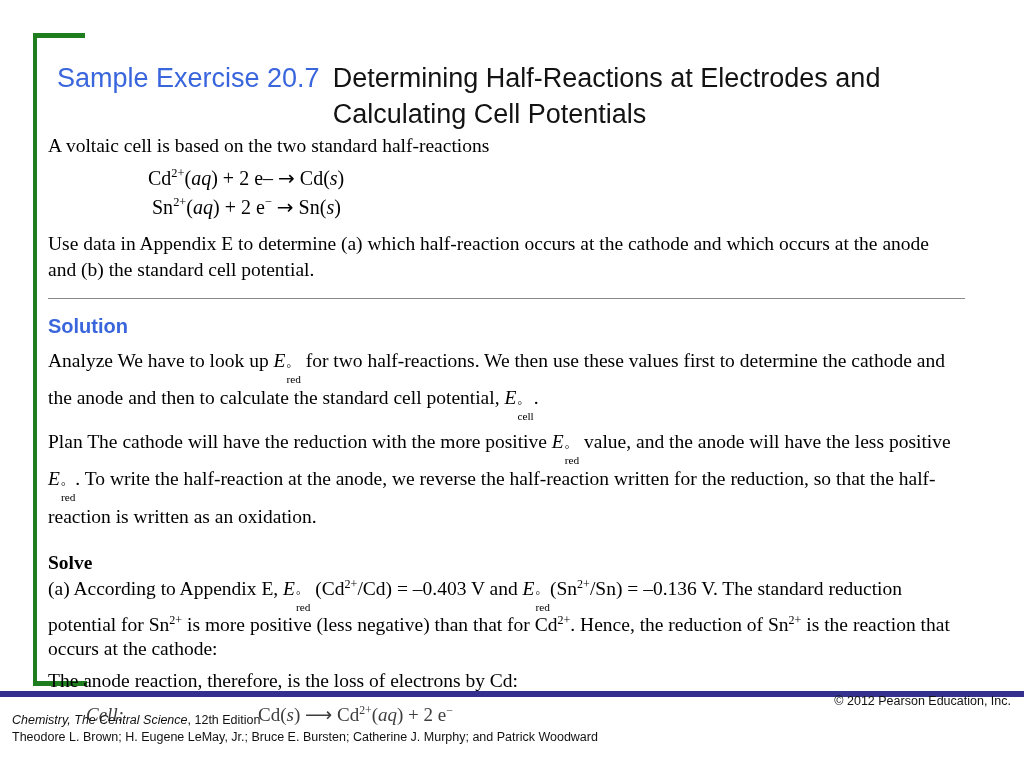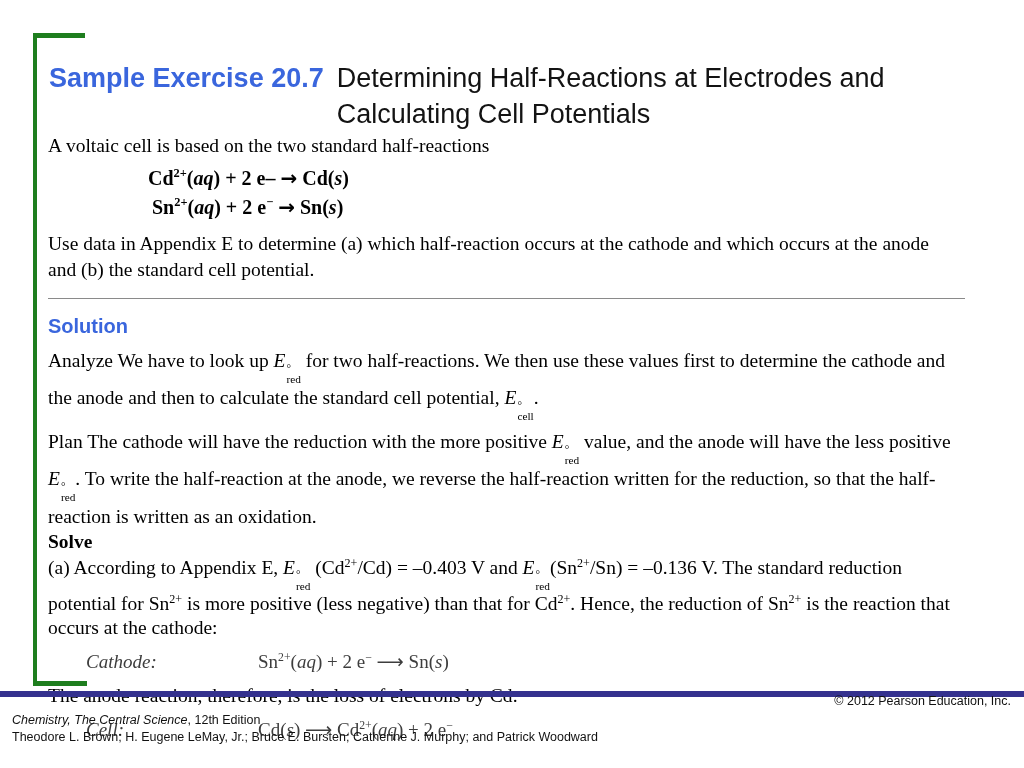--- a/index.html
+++ b/index.html
@@ -13,37 +13,37 @@
   .bracket-v   { position:absolute; left:33px; top:33px;  width:4px;  height:653px; background:var(--green); }
   .bracket-ht  { position:absolute; left:33px; top:33px;  width:52px; height:5px;   background:var(--green); }
   .bracket-hb  { position:absolute; left:33px; top:681px; width:54px; height:5px;   background:var(--green); }
 
   
   .title {
     position:absolute; left:49px; top:60px; display:flex; gap:13px;
     font-family:"Liberation Sans","DejaVu Sans",sans-serif;
     font-size:27px; line-height:36px;
   }
-  .title-label { color:var(--accent); font-weight:bold; white-space:nowrap; }
+  .title-label { color:var(--accent); font-weight:normal; white-space:nowrap;margin-left:8px; }
   .title-text  { color:#131313; font-weight:400; }
 
   
   .main { position:absolute; left:48px; top:133px; width:910px; font-size:19.5px; line-height:25px; }
   .intro { line-height:26px; }
-  .eq   { padding-left:100px; font-size:20px; margin-top:7px; white-space:nowrap;font-weight:bold; }
+  .eq   { padding-left:100px; font-size:20px; margin-top:7px; white-space:nowrap; }
   .eq.eq-sn { padding-left:104px; margin-top:4px; }
   .task { margin-top:11px; line-height:26px; }
   .divider { border:none; border-top:1px solid var(--divider); margin:15px 0 0 0; width:917px; }
   .solution-h {
     margin-top:14px; font-family:"Liberation Sans","DejaVu Sans",sans-serif;
     font-size:20px; font-weight:bold; color:var(--accent); line-height:26px;
   }
   .para       { margin-top:9px; }
   .para-plan  { margin-top:6px; }
-  .solve-h    { margin-top:0; font-weight:bold; }
+  .solve-h    { margin-top:21px; font-weight:bold; }
   .para-solve { margin-top:2px; line-height:24px; }
   .eqrow { position:relative; height:27px; margin-top:9px; color:var(--eqgray); font-size:19px; }
   .eqrow .lbl { position:absolute; left:38px;  font-style:italic; }
   .eqrow .eqn { position:absolute; left:210px; white-space:nowrap; }
   .anode-intro { margin-top:7px; }
 
   b { font-weight:normal; }
   i { font-style:italic; }
   sup { font-size:0.62em; line-height:0; vertical-align:super; }
   .arrow { font-family:"DejaVu Sans",sans-serif; }
@@ -105,24 +105,20 @@
         </span></span>. To write the half-reaction at the anode, we reverse the half-reaction written for the reduction, so that the half-reaction is written as an oxidation.</div>
   <div class="solve-h">Solve</div>
   <div class="para para-solve"><b>(a)</b> According to Appendix E, <span class="enot"><i>E</i><span class="stk">
           <span>°</span>
           <span>red</span>
         </span></span> (Cd<sup>2+</sup>/Cd) = –0.403 V and <span class="enot"><i>E</i><span class="stk">
           <span>°</span>
           <span>red</span>
         </span></span>(Sn<sup>2+</sup>/Sn) = –0.136 V. The standard reduction potential for Sn<sup>2+</sup> is more positive (less negative) than that for Cd<sup>2+</sup>. Hence, the reduction of Sn<sup>2+</sup> is the reaction that occurs at the cathode:</div>
 
-  <div class="eqrow">
-    <span class="lbl">Cathode:</span>
-    <span class="eqn">Sn<sup>2+</sup>(<i>aq</i>) + 2 e<sup>−</sup>  <span class="arrow">⟶</span>  Sn(<i>s</i>)</span>
-  </div>
 
   <div class="anode-intro">The anode reaction, therefore, is the loss of electrons by Cd:</div>
 
   <div class="eqrow">
     <span class="lbl">Cell:</span>
     <span class="eqn">Cd(<i>s</i>)  <span class="arrow">⟶</span>  Cd<sup>2+</sup>(<i>aq</i>) + 2 e<sup>−</sup></span>
   </div>
 </div>
 
 <div class="foot-bar"></div>

